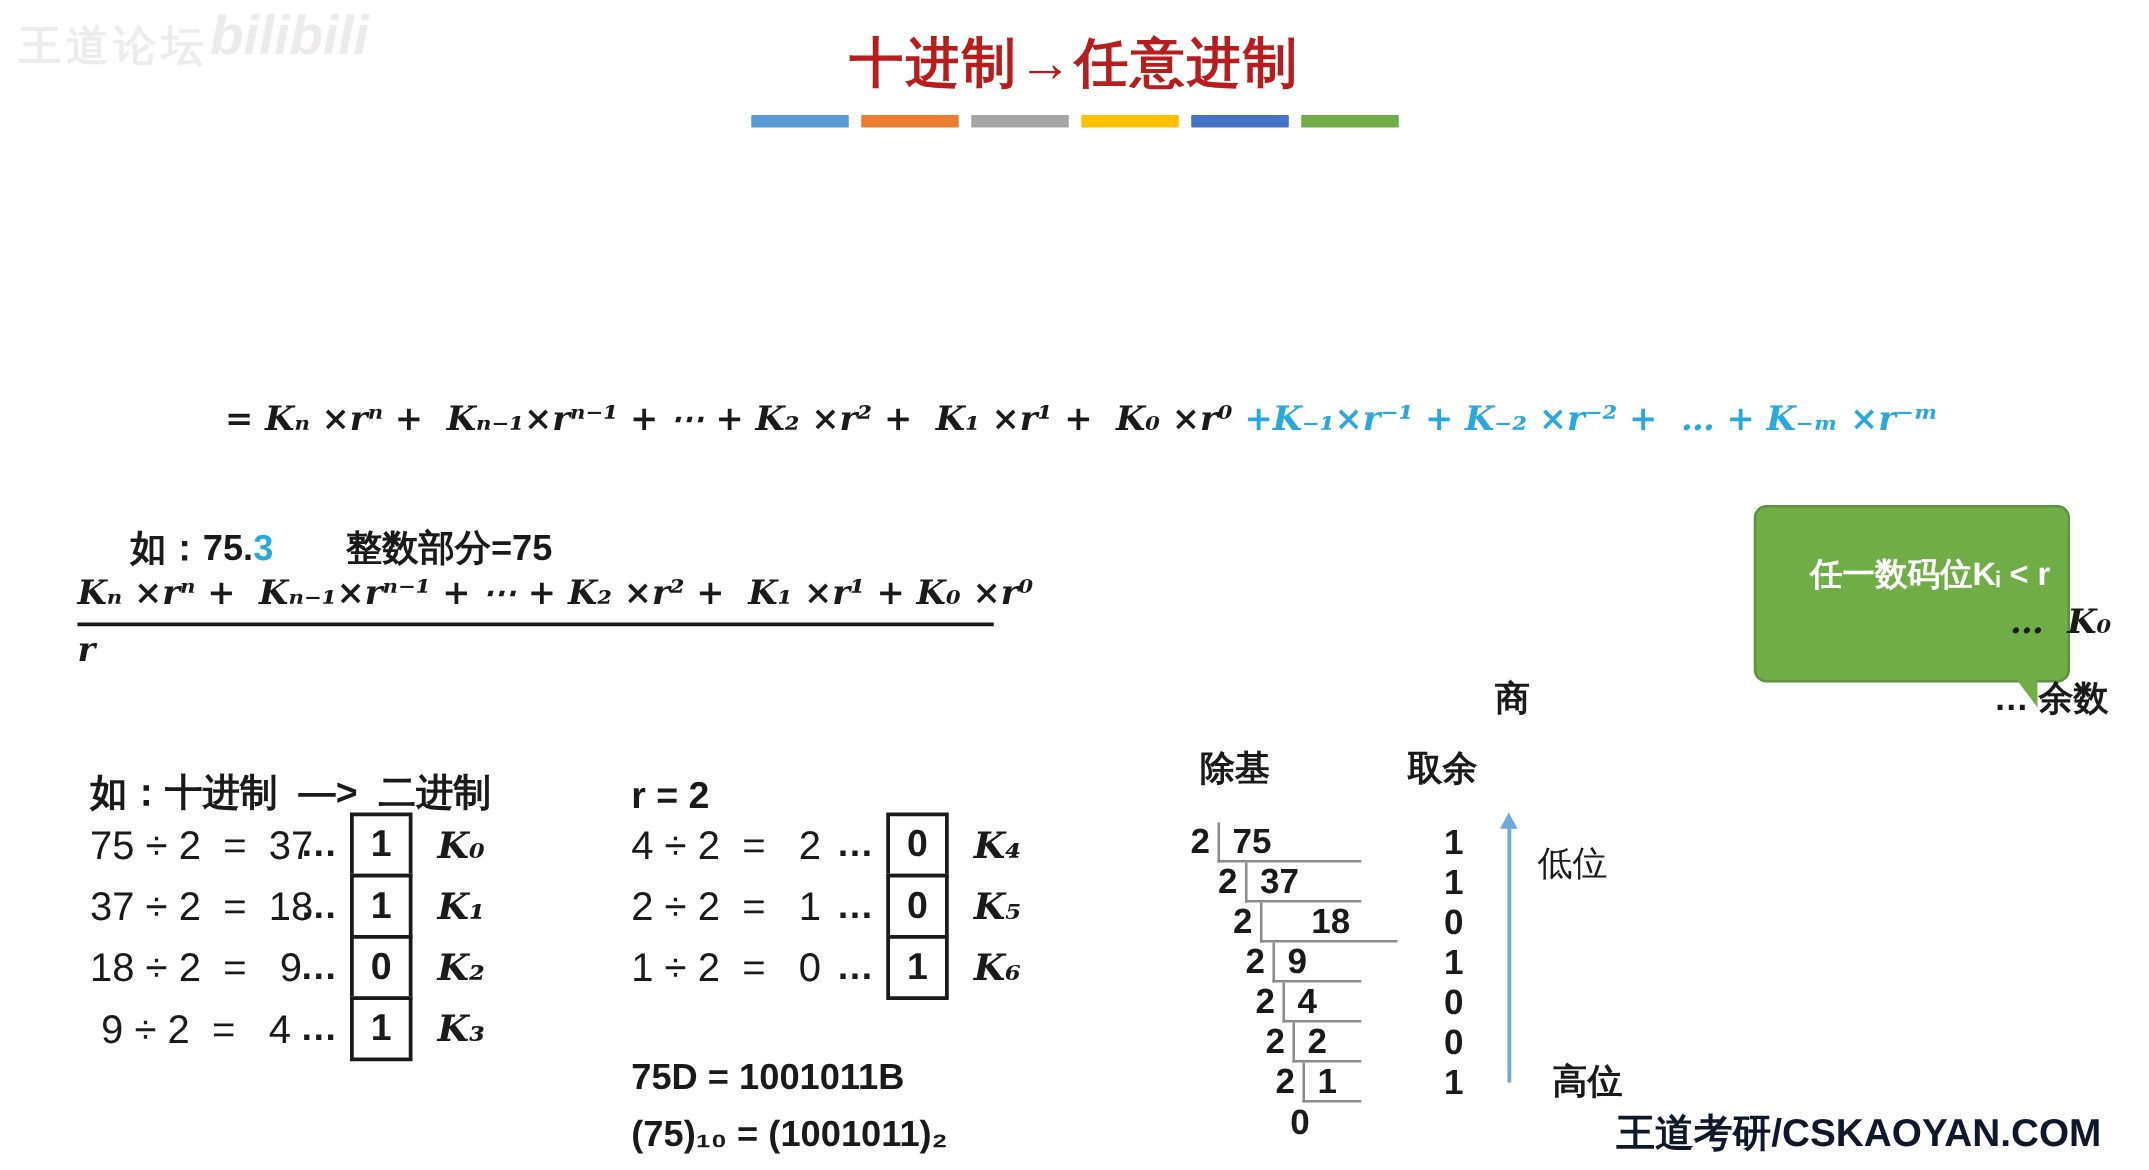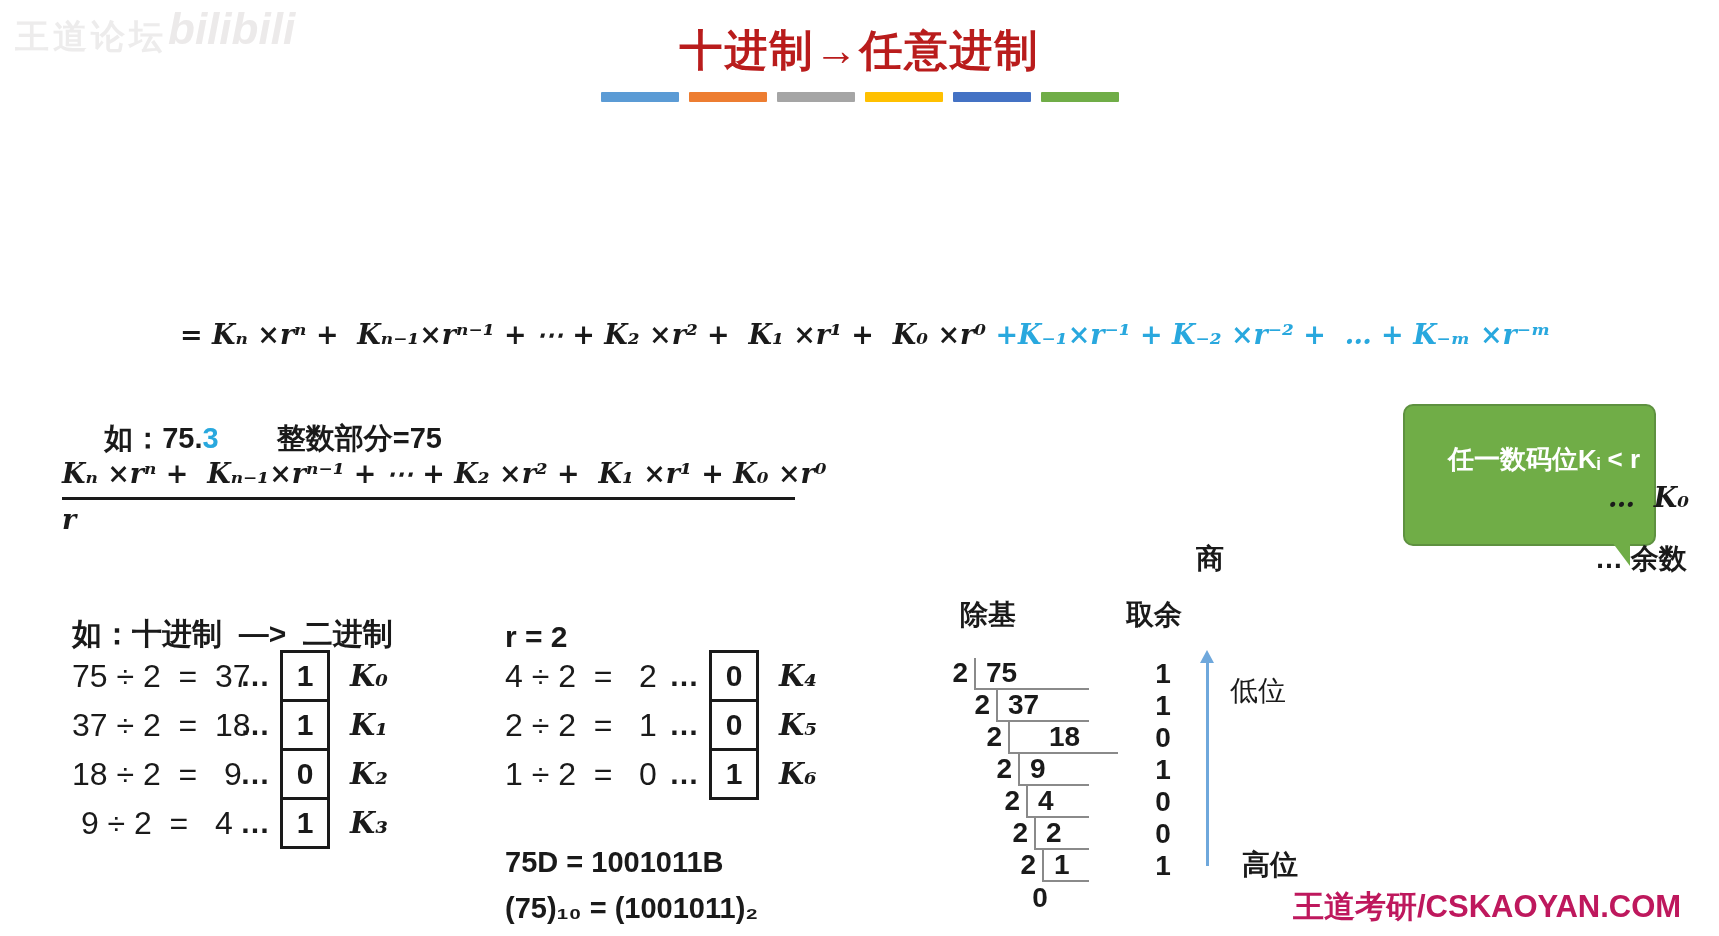--- a/index.html
+++ b/index.html
@@ -2,21 +2,21 @@
 <html><head>
 <meta charset="utf-8">
 <style>
   html,body{margin:0;padding:0;background:#ffffff;}
   .canvas{position:relative;width:1719px;height:936px;background:#ffffff;overflow:hidden;
           font-family:"Liberation Sans", sans-serif;color:#1a1a1a;}
 
   
   .wm-tl{position:absolute;left:15px;top:14px;font-size:34px;font-weight:bold;color:#EDECEC;letter-spacing:4px;}
   .wm-bili{position:absolute;left:168px;top:4px;font-size:44px;font-weight:bold;font-style:italic;color:#ECEAEA;}
-  .wm-br{position:absolute;left:1293px;top:886px;font-size:31px;font-weight:bold;color:#be185d;}
+  .wm-br{position:absolute;left:1293px;top:886px;font-size:31px;font-weight:bold;color:#0f172a;}
 
   
   .title{position:absolute;left:0;right:0;top:22px;text-align:center;
          font-size:43px;font-weight:bold;color:#b91c1c;letter-spacing:2px;}
   .bars{position:absolute;left:0;right:0;top:92px;display:flex;justify-content:center;gap:10px;}
   .bar{width:78px;height:10px;border-radius:1px;}
 
   
   .cjk{font-weight:bold;}
   .math{font-family:"DejaVu Serif", serif;font-style:italic;font-weight:600;}

